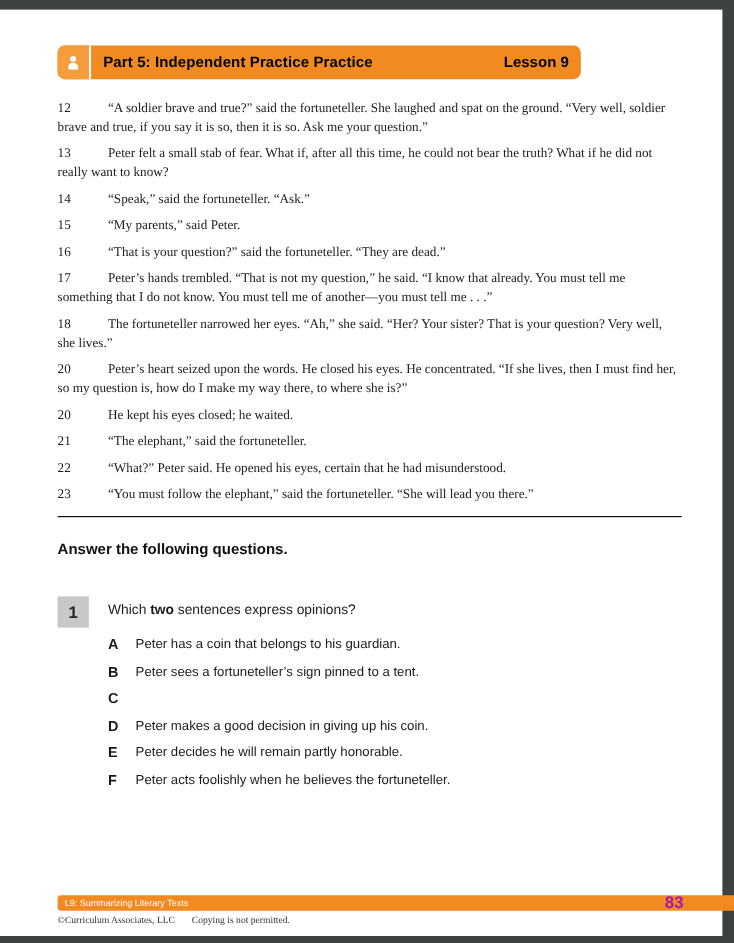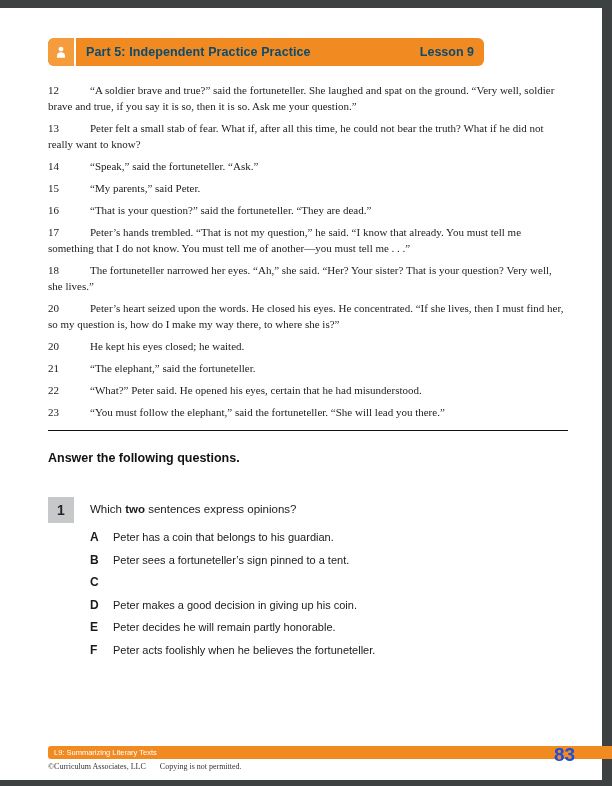--- a/index.html
+++ b/index.html
@@ -9,21 +9,21 @@
   }
   
   .frame-top    { position:absolute; top:0; left:0; width:612px; height:8px; background:#3e4142; }
   .frame-right  { position:absolute; top:0; right:0; width:10px; height:786px; background:#3e4142; }
   .frame-bottom { position:absolute; bottom:0; left:0; width:612px; height:6px; background:#3e4142; }
 
   
   .header-band {
     position:absolute; left:48px; top:38px; width:436px; height:28px;
     background:#f18a21; border-radius:6px; display:flex; align-items:center;
-    color:#0c4a6e; font-family:"Liberation Sans", sans-serif;
+    color:#000000; font-family:"Liberation Sans", sans-serif;
   }
   .header-icon {
     width:28px; height:28px; flex:0 0 28px; background:#f59c3c;
     border-radius:6px 0 0 6px; border-right:2px solid #ffffff;
     display:flex; align-items:center; justify-content:center; box-sizing:border-box;
   }
   .header-icon svg { width:14px; height:14px; fill:#ffffff; }
   .header-title  { flex:1; font-weight:bold; font-size:12.5px; padding-left:10px; letter-spacing:0.1px; }
   .header-lesson { font-weight:bold; font-size:12.5px; padding-right:10px; }
 
@@ -52,22 +52,22 @@
   .opt-letter { width:23px; flex:0 0 23px; font-weight:bold; font-size:12px; }
 
   
   .footer-band {
     position:absolute; left:48px; top:746px; width:594px; height:13px;
     background:#f18a21; border-radius:3px; color:#ffffff;
     font-family:"Liberation Sans", sans-serif; font-size:7.5px;
     display:flex; align-items:center; padding-left:6px; box-sizing:border-box;
   }
   .page-num {
-    position:absolute; left:554px; top:744px; color:#1d4ed8;
-    font-family:"Liberation Sans", sans-serif; font-weight:bold; font-size:19px;
+    position:absolute; left:554px; top:744px; color:#a21caf;
+    font-family:"Liberation Sans", sans-serif; font-weight:bold; font-size:14px;
   }
   .copyright { position:absolute; left:48px; top:762px; font-size:8px; color:#333333; }
   .copyright .notice { margin-left:14px; }
 </style>
 </head>
 <body>
 
 <div class="screen">
 
   <div class="frame-top"></div>

